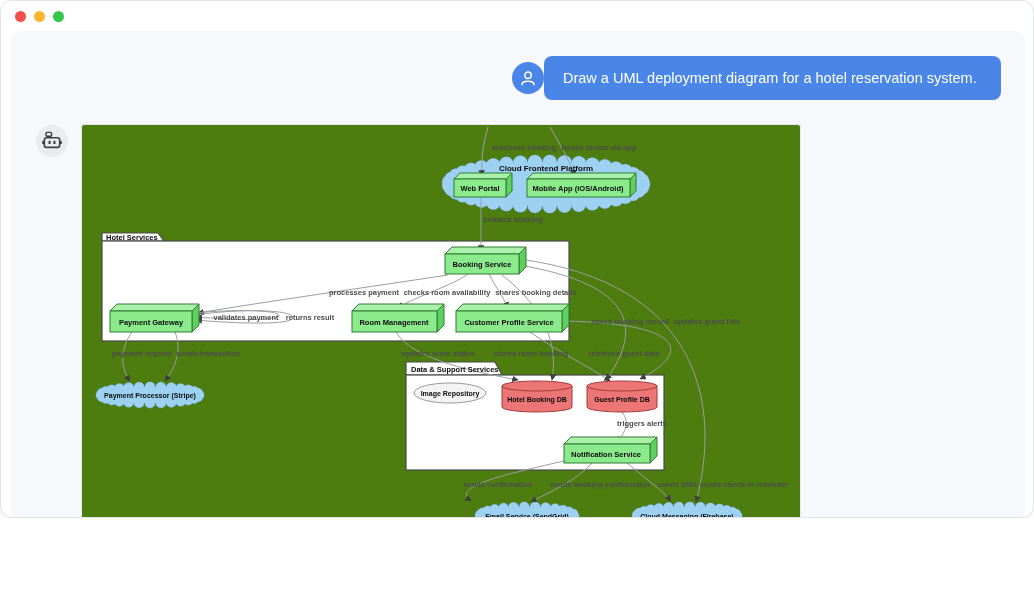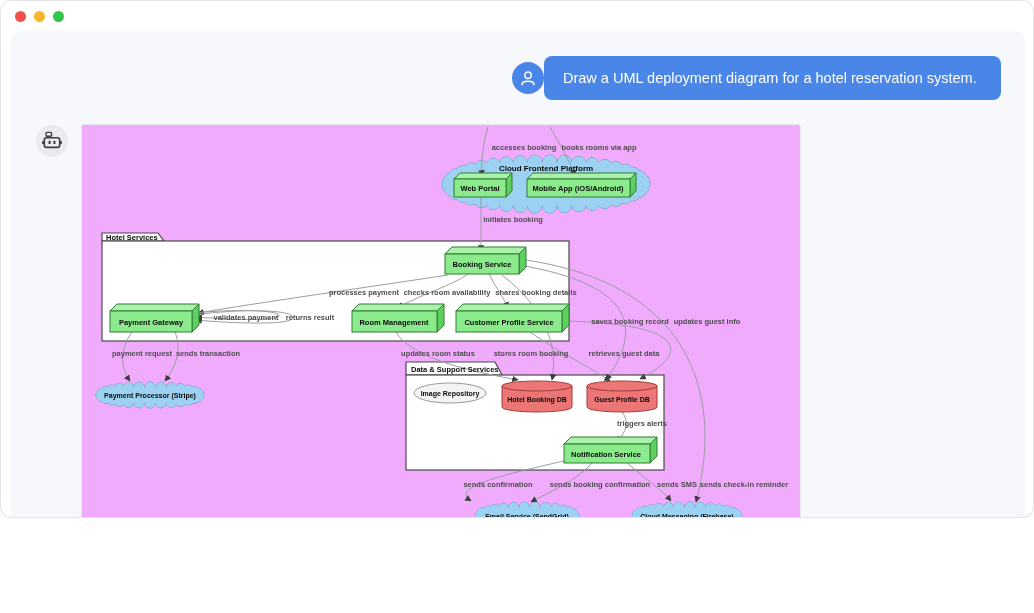--- a/index.html
+++ b/index.html
@@ -7,21 +7,21 @@
          border-radius:12px;box-shadow:0 2px 10px rgba(0,0,0,.06);overflow:hidden;box-sizing:border-box;text-decoration:underline;}
   .titlebar{position:absolute;left:0;top:0;width:100%;height:30px;display:flex;align-items:center;padding-left:14px;gap:8px;box-sizing:border-box;}
   .tl-dot{width:11px;height:11px;border-radius:50%;}
   .panel{position:absolute;left:10px;top:30px;width:1014px;height:573px;background:#f7f8fb;border-radius:10px;}
   .user-avatar{position:absolute;left:511px;top:61px;width:32px;height:32px;border-radius:50%;
                background:#4a86e8;display:flex;align-items:center;justify-content:center;}
   .user-bubble{position:absolute;left:543px;top:55px;width:457px;height:44px;background:#4a86e8;border-radius:8px;
                color:#fff;font-size:14.5px;display:flex;align-items:center;padding:0 19px;box-sizing:border-box;}
   .bot-avatar{position:absolute;left:35px;top:124px;width:32px;height:32px;border-radius:50%;background:#e9ebef;
               display:flex;align-items:center;justify-content:center;}
-  .card{position:absolute;left:80px;top:123px;width:720px;height:467px;background:#f0abfc;
+  .card{position:absolute;left:80px;top:123px;width:720px;height:467px;background:#4d7c0f;
         border:1px solid #e7e8ee;border-radius:3px;box-sizing:border-box;}
   .diagram{position:absolute;left:0;top:0;}
   .btn{position:absolute;height:28px;background:#fff;border:2px solid #22c55e;border-radius:6px;
        color:#3174e3;font-size:13.5px;font-family:"Liberation Sans",sans-serif;
        display:flex;align-items:center;justify-content:center;padding:0 17px;cursor:pointer;box-sizing:border-box;white-space:nowrap;}
   .btn-export{left:400px;top:423px;}
   .btn-import{left:520px;top:423px;}
   
   .edge{fill:none;stroke:#9a9da3;stroke-width:1;}
   .elabel{font:600 7.5px "Liberation Sans",sans-serif;fill:#4d4d4d;text-anchor:middle;}

